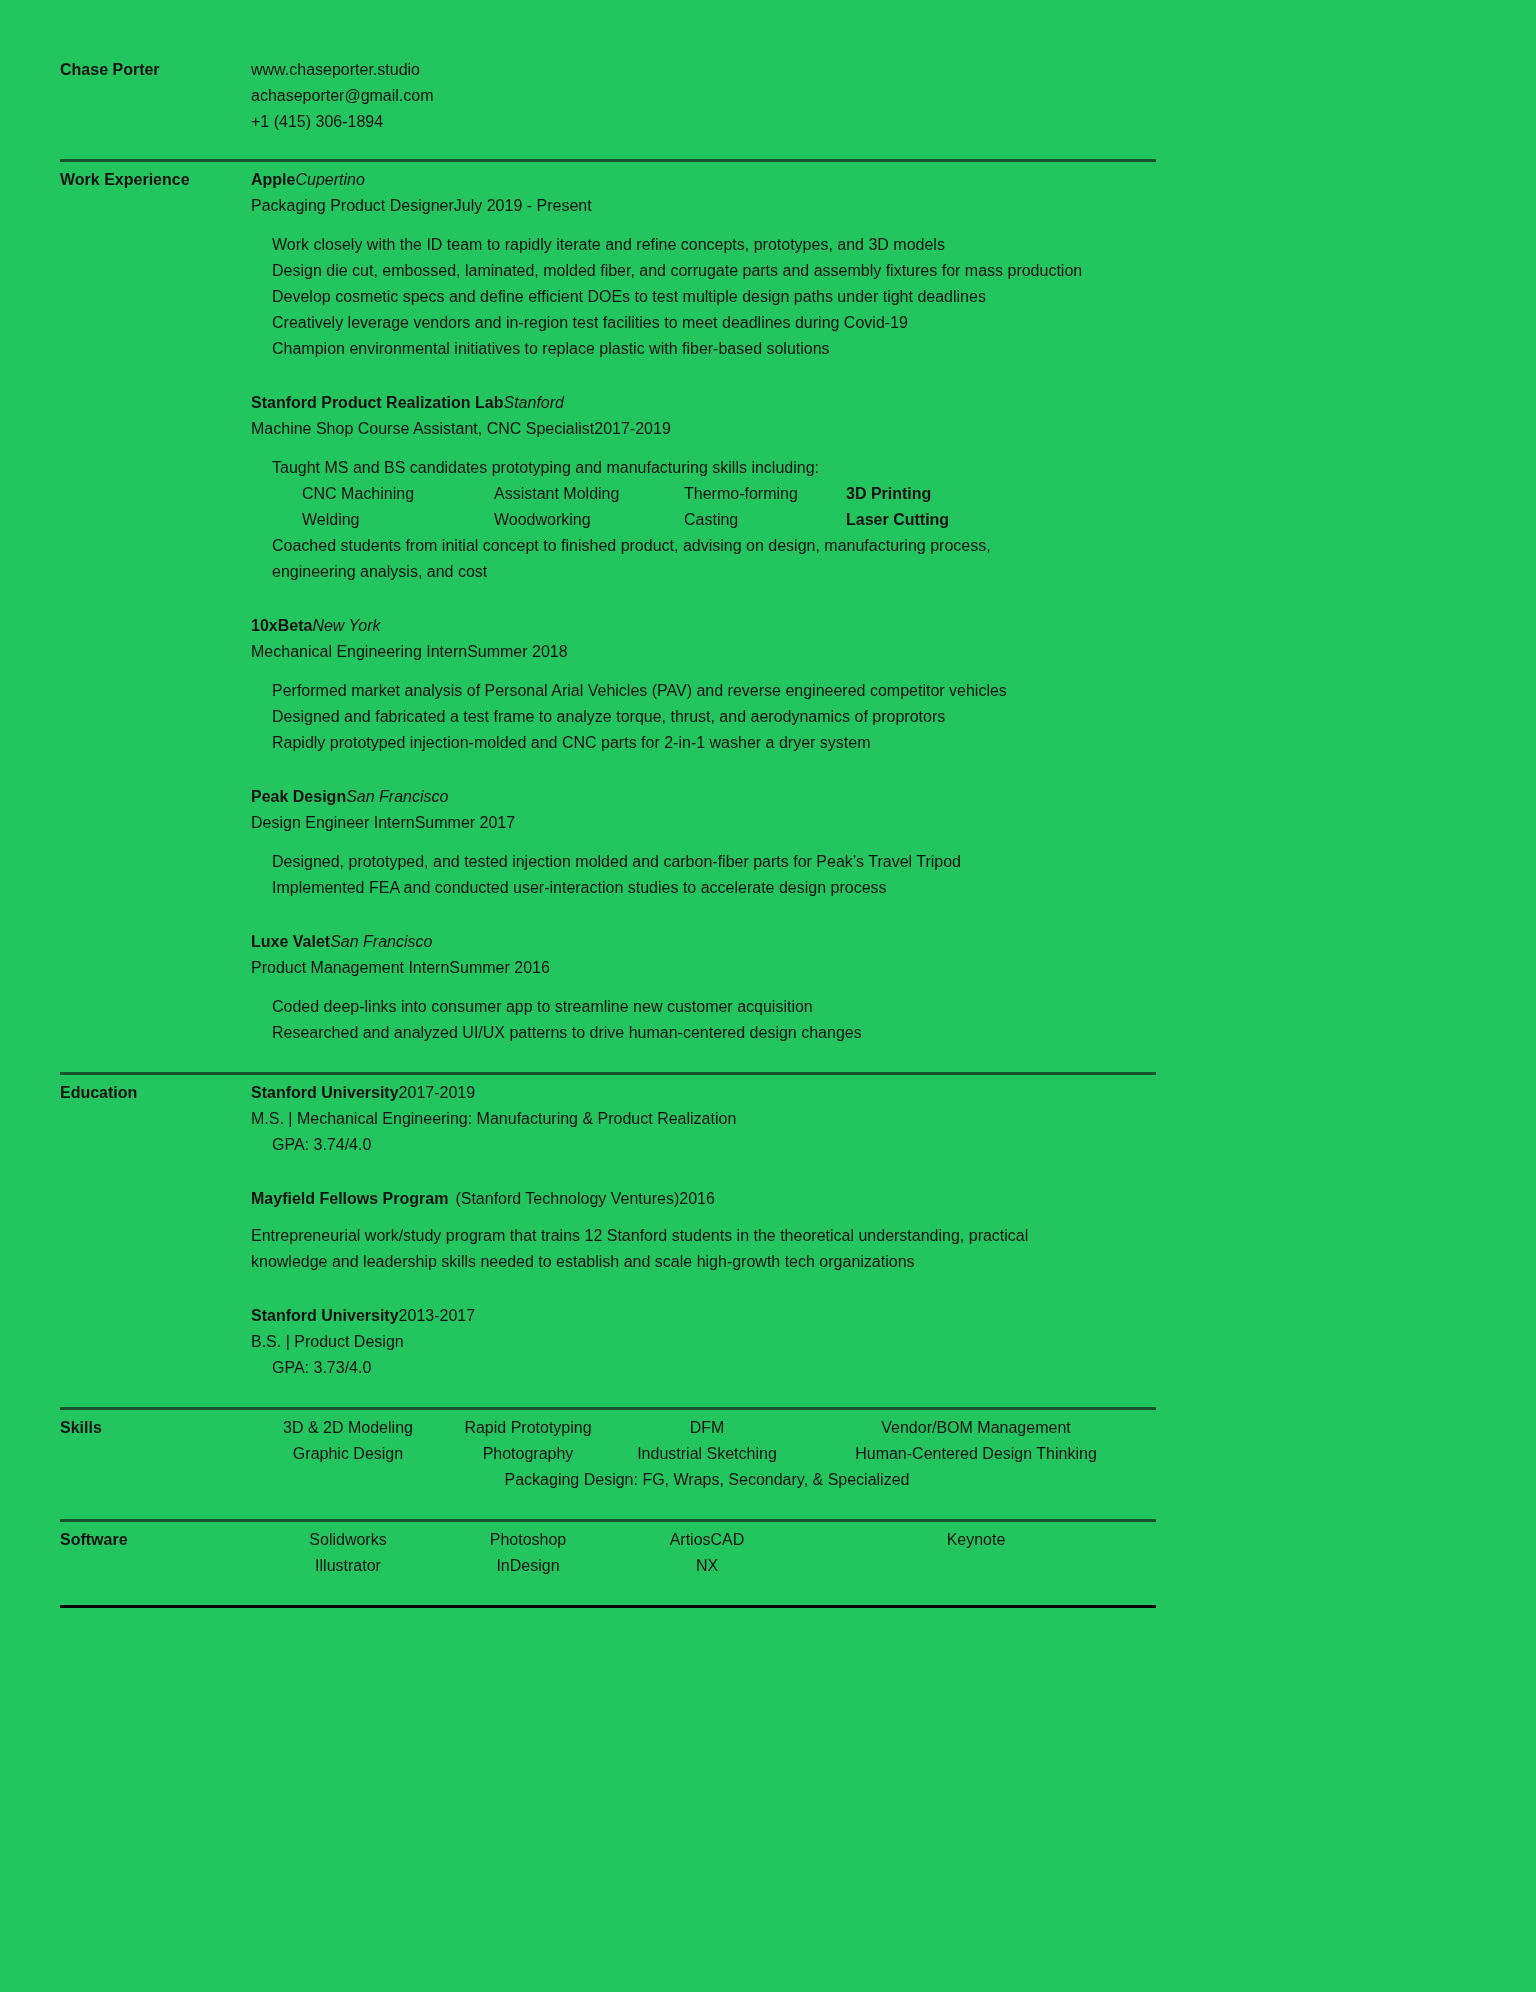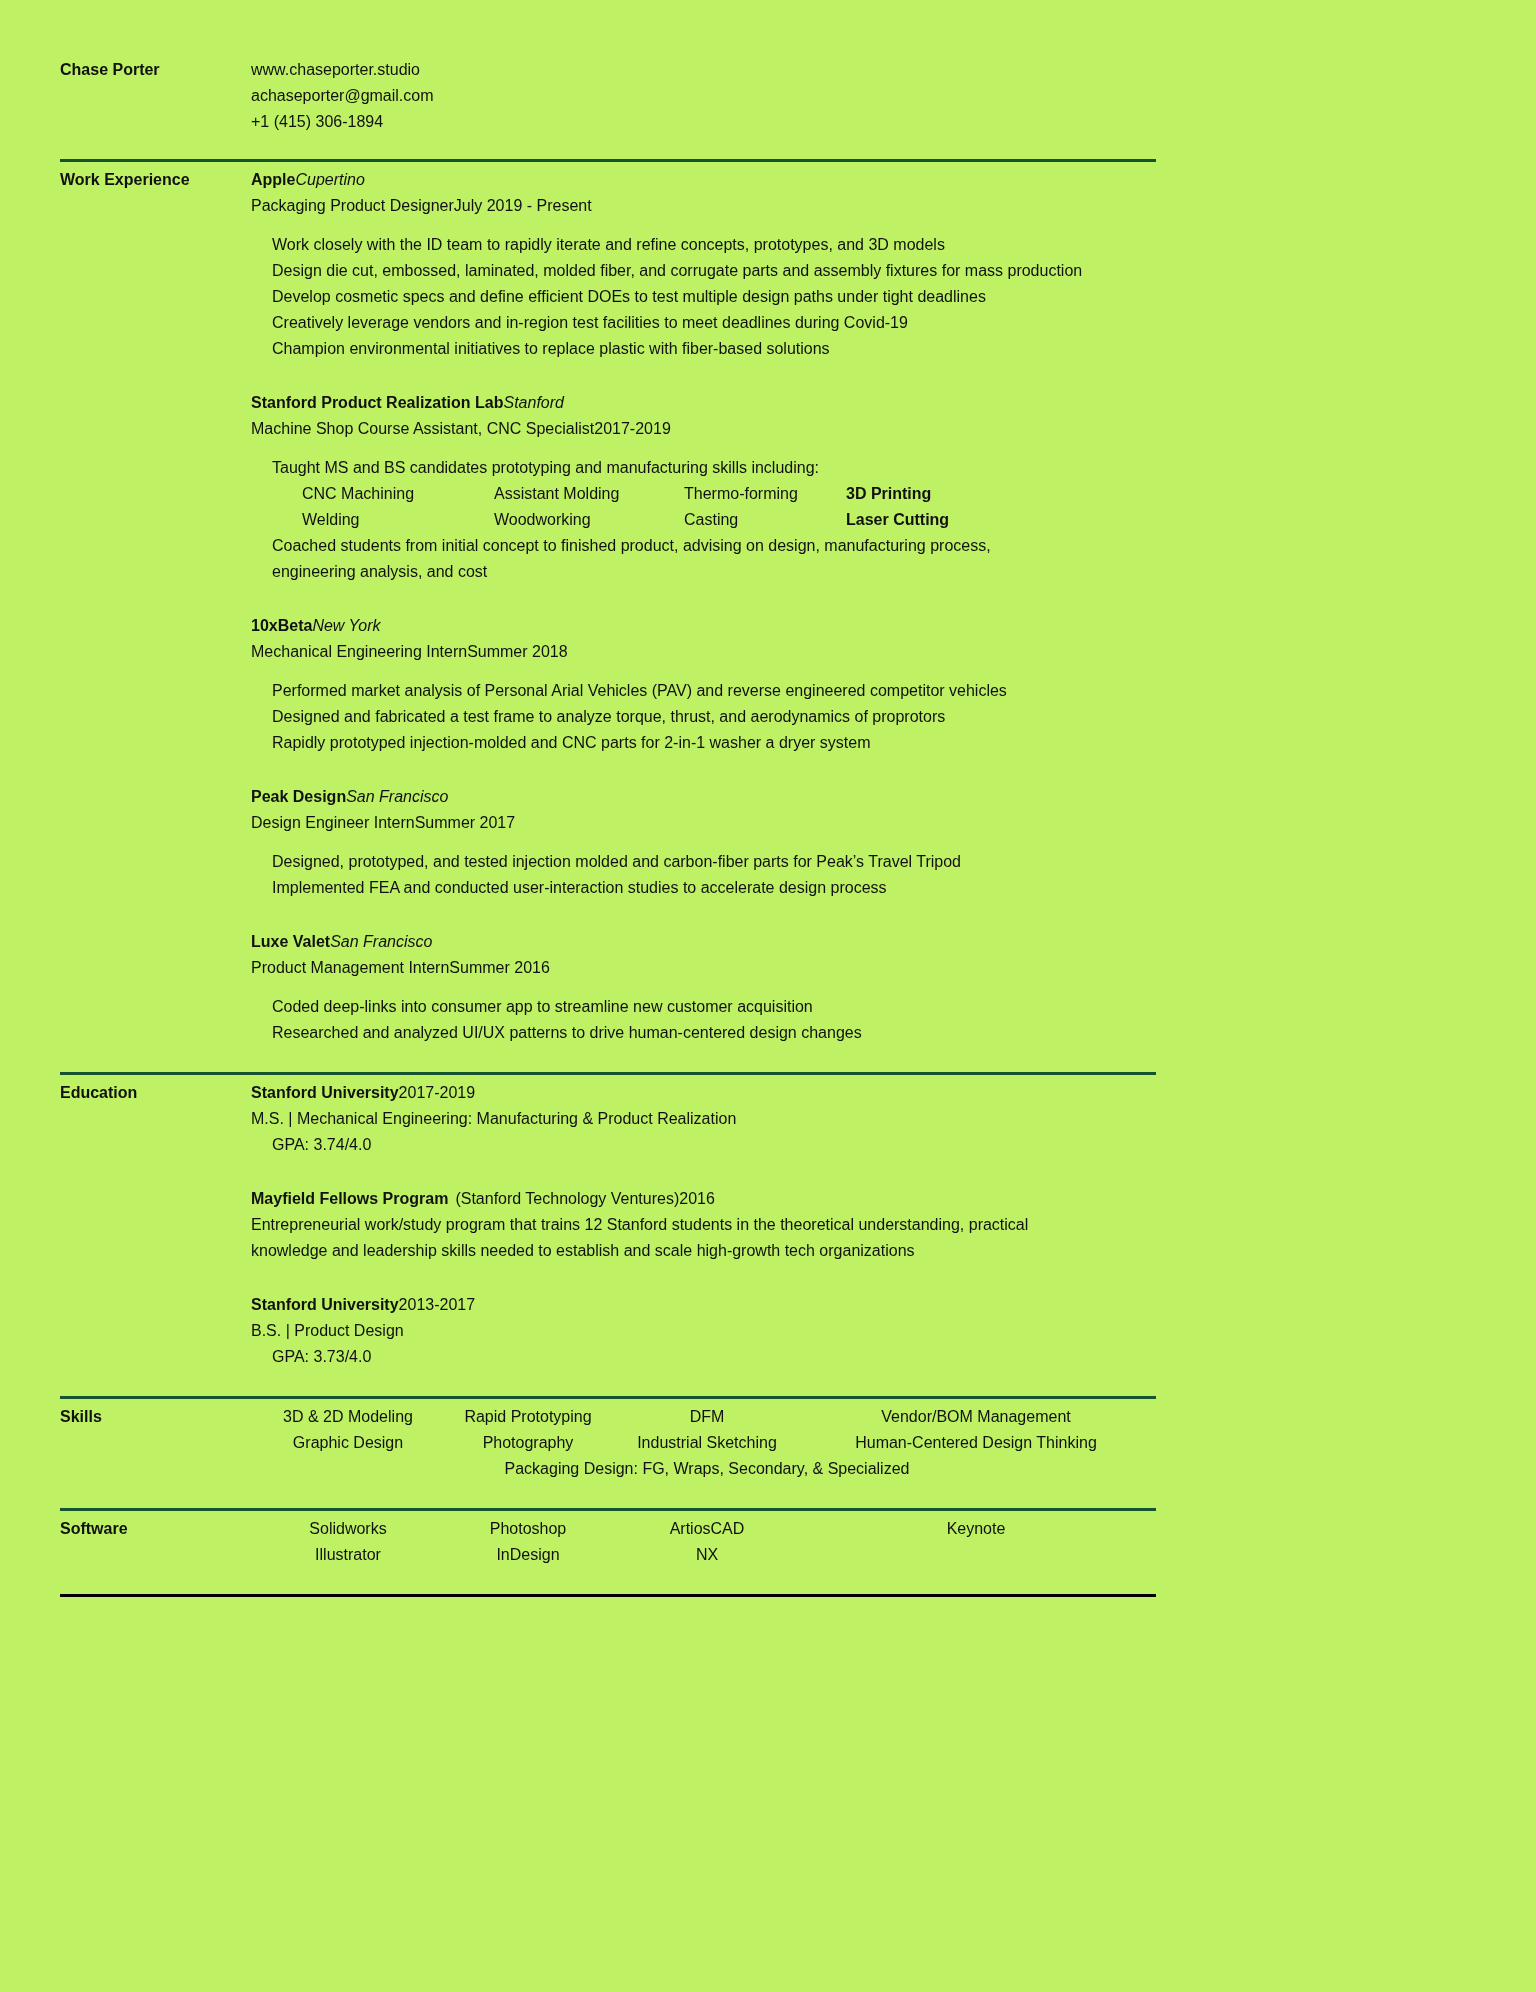--- a/index.html
+++ b/index.html
@@ -7,21 +7,21 @@
   body {
     font-family: "Liberation Sans", "DejaVu Sans", sans-serif;
     font-size: 16px;
     line-height: 26px;
     color: #111111;
     -webkit-font-smoothing: antialiased;
   }
   .page {
     width: 1536px;
     min-height: 1992px;
-    background: #bef264;
+    background: #22c55e;
     padding: 57px 0 0 60px;
     position: relative;
   }
   .inner { width: 1096px; }
 
   .section {
     display: flex;
     border-top: 3px solid #14532d;
     padding: 5px 0 26px 0;
   }
@@ -48,21 +48,21 @@
   .teach-grid { padding-left: 30px; }
   .trow { display: flex; }
   .tc1 { width: 192px; flex: 0 0 192px; }
   .tc2 { width: 190px; flex: 0 0 190px; }
   .tc3 { width: 162px; flex: 0 0 162px; }
   .tc4 { flex: 1; font-weight: bold; }
   .outro { max-width: 780px; }
 
   .edu + .edu { margin-top: 28px; }
   .gpa { padding-left: 21px; }
-  .edu-desc { max-width: 800px; }
+  .edu-desc { max-width: 800px; margin-top: 11px; }
   .suffix { margin-left: 7px; font-weight: 400; }
 
   .sgrid { padding-left: 7px; text-align: center; }
   .srow { display: flex; }
   .sc1 { width: 180px; flex: 0 0 180px; }
   .sc2 { width: 180px; flex: 0 0 180px; }
   .sc3 { width: 178px; flex: 0 0 178px; }
   .sc4 { flex: 1; }
 
   .endrule { width: 1096px; border-top: 3px solid #000000; height: 0; }

